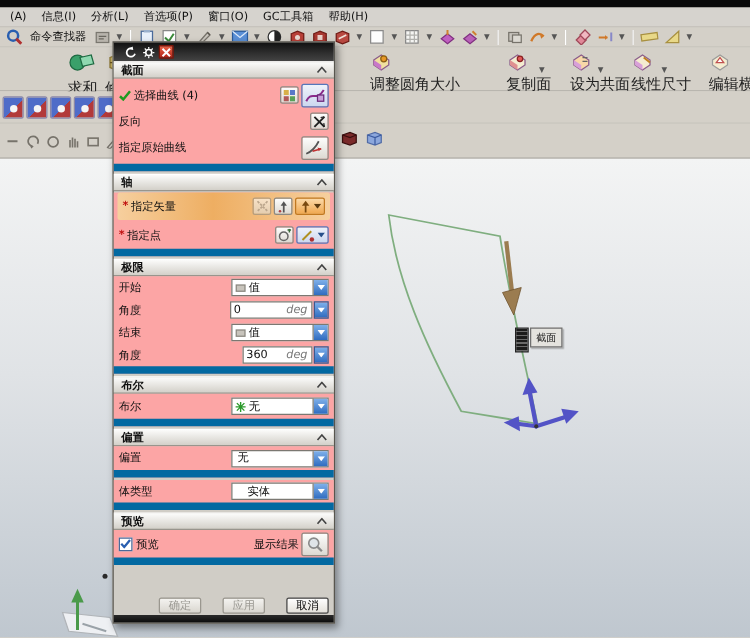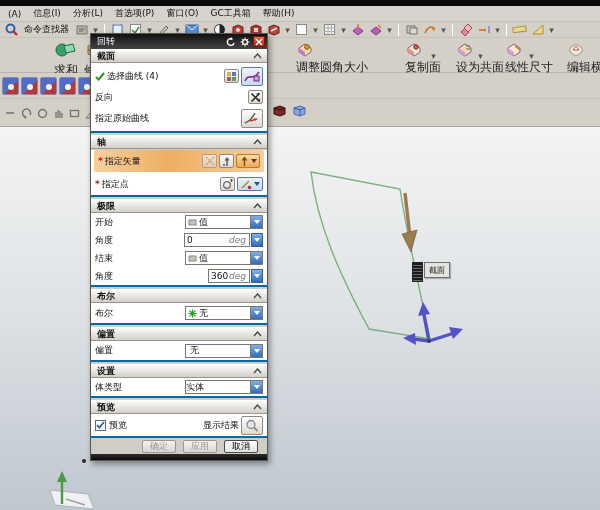--- a/index.html
+++ b/index.html
@@ -56,21 +56,21 @@
                color:#fff; display:flex; align-items:center; padding:0 2px 0 6px; }
   .dlg-title-text { flex:1; }
   .tbtn { width:12px; height:11px; display:inline-flex; align-items:center; justify-content:center; margin-left:2px; }
   .tbtn.close { background:linear-gradient(#e8654b,#b22416); border:1px solid #7d160a; border-radius:1px; }
 
   .grp { margin-bottom:2px; }
   .grp-hdr { height:14px; background:linear-gradient(#fbfbfa,#d3d0c9); border-bottom:1px solid #98958d;
              border-top:1px solid #fff; display:flex; align-items:center; padding:0 3px 0 6px; font-weight:bold; }
   .grp-hdr .sp { flex:1; }
   .chev { width:14px; height:11px; display:inline-flex; align-items:center; justify-content:center; }
-  .grp-body { background:#ffffff; border-bottom:2px solid #0369a1; }
+  .grp-body { background:#fca5a5; border-bottom:6px solid #0369a1; }
   .dlg-row { display:flex; align-items:center; padding:0 4px; position:relative; }
   .lbl { white-space:nowrap; }
   .sp { flex:1; }
   .req { color:#c01010; font-weight:bold; margin-right:2px; }
   .okch { margin-right:2px; display:inline-flex; }
 
   .sbtn { display:inline-flex; align-items:center; justify-content:center; width:15px; height:14px;
           background:linear-gradient(#fdfdfc,#dcd9d2); border:1px solid #8d8a83; border-radius:2px; margin-left:2px; }
   .sbtn.big { width:22px; height:19px; }
   .sbtn.sel { background:linear-gradient(#eef2fb,#ccd8ef); border:1px solid #5577bb; }
@@ -84,21 +84,21 @@
             display:inline-flex; align-items:center; justify-content:center; }
   .fld { display:inline-flex; align-items:center; height:14px; background:#fff; border:1px solid #7b7872; padding:0 2px; }
   .fld-txt { flex:1; }
   .fld-unit { font-style:italic; color:#777; padding-right:1px; }
   .spinb { width:12px; height:14px; margin-left:1px; background:linear-gradient(#7fb0ea,#2f6cc0);
            border:1px solid #3a5a90; display:inline-flex; align-items:center; justify-content:center; }
 
   .chkbox { width:11px; height:11px; background:#fff; border:1px solid #4a6a9a; display:inline-flex;
             align-items:center; justify-content:center; margin-right:3px; }
 
-  .dlg-buttons { height:16px; display:flex; align-items:center; justify-content:flex-end; gap:7px; padding:0 9px; }
+  .dlg-buttons { height:16px; display:flex; align-items:center; justify-content:flex-end; gap:17px; padding:0 4px;margin-top:24px; }
   .pbtn { height:13px; padding:0 7px; display:inline-flex; align-items:center; border:1px solid #9a978f;
           border-radius:2px; background:linear-gradient(#f4f3f0,#d9d6cf); color:#9a9892; }
   .pbtn.primary { color:#000; border:1px solid #4a4a4a; background:linear-gradient(#fefefe,#e4e1da); }
   .dlg-bottom { height:6px; background:linear-gradient(#2a2a2a,#0c0c0c); }
 
   svg { display:block; }
 </style>
 </head>
 <body>
 
@@ -422,21 +422,20 @@
       <path d="M66,372 L85,378" stroke="#9aa2a8" stroke-width="1.5"></path>
     </svg>
     <div class="sec-tag">
       <span class="sec-handle"></span>
       <span class="sec-label">截面</span>
     </div>
   </div>
 
   <div class="dialog">
     <div class="dlg-title">
-      <span class="dlg-title-text">回转</span>
       <span class="tbtn">
         <svg width="10" height="10" viewBox="0 0 10 10">
             <path d="M8,6 A3.4,3.4 0 1 1 6,1.8" fill="none" stroke="#fff" stroke-width="1.4"></path>
             <path d="M6,0 l0.6,3 l-3,-0.6 Z" fill="#fff"></path>
           </svg>
       </span>
       <span class="tbtn">
         <svg width="10" height="10" viewBox="0 0 10 10">
             <circle cx="5" cy="5" r="2.4" fill="none" stroke="#fff" stroke-width="1.3"></circle>
             <path d="M5,0.5 V2 M5,8 V9.5 M0.5,5 H2 M8,5 H9.5 M1.8,1.8 L2.9,2.9 M7.1,7.1 L8.2,8.2 M8.2,1.8 L7.1,2.9 M2.9,7.1 L1.8,8.2" stroke="#fff"></path>
@@ -621,21 +620,21 @@
             <span class="dd-btn">
                 <svg width="6" height="4" viewBox="0 0 6 4">
                   <path d="M0,0 h6 l-3,4 Z" fill="#fff"></path>
                 </svg>
               </span>
           </div>
         </div>
         <div class="dlg-row" style="height:18px">
           <span class="lbl">角度</span>
           <span class="sp"></span>
-          <div class="fld" style="width:42px">
+          <div class="fld" style="width:56px">
             <span class="fld-txt">360</span>
             <span class="fld-unit">deg</span>
           </div>
           <span class="spinb">
               <svg width="6" height="4" viewBox="0 0 6 4">
                 <path d="M0,0 h6 l-3,4 Z" fill="#fff"></path>
               </svg>
             </span>
         </div>
       </div>
@@ -692,35 +691,26 @@
                 <svg width="6" height="4" viewBox="0 0 6 4">
                   <path d="M0,0 h6 l-3,4 Z" fill="#fff"></path>
                 </svg>
               </span>
           </div>
         </div>
       </div>
     </div>
 
     <div class="grp">
-      <div class="grp-hdr">
-        <span>设置</span>
-        <span class="sp"></span>
-        <span class="chev">
-            <svg width="9" height="6" viewBox="0 0 9 6">
-              <path d="M1,5 L4.5,1 L8,5" stroke="#444" fill="none" stroke-width="1.3"></path>
-            </svg>
-          </span>
-      </div>
       <div class="grp-body">
         <div class="dlg-row" style="height:18px">
           <span class="lbl">体类型</span>
           <span class="sp"></span>
           <div class="dd" style="width:78px">
-            <span class="dd-txt" style="padding-left:0">实体</span>
+            <span class="dd-txt" style="padding-left:12px">实体</span>
             <span class="dd-btn">
                 <svg width="6" height="4" viewBox="0 0 6 4">
                   <path d="M0,0 h6 l-3,4 Z" fill="#fff"></path>
                 </svg>
               </span>
           </div>
         </div>
       </div>
     </div>
 

